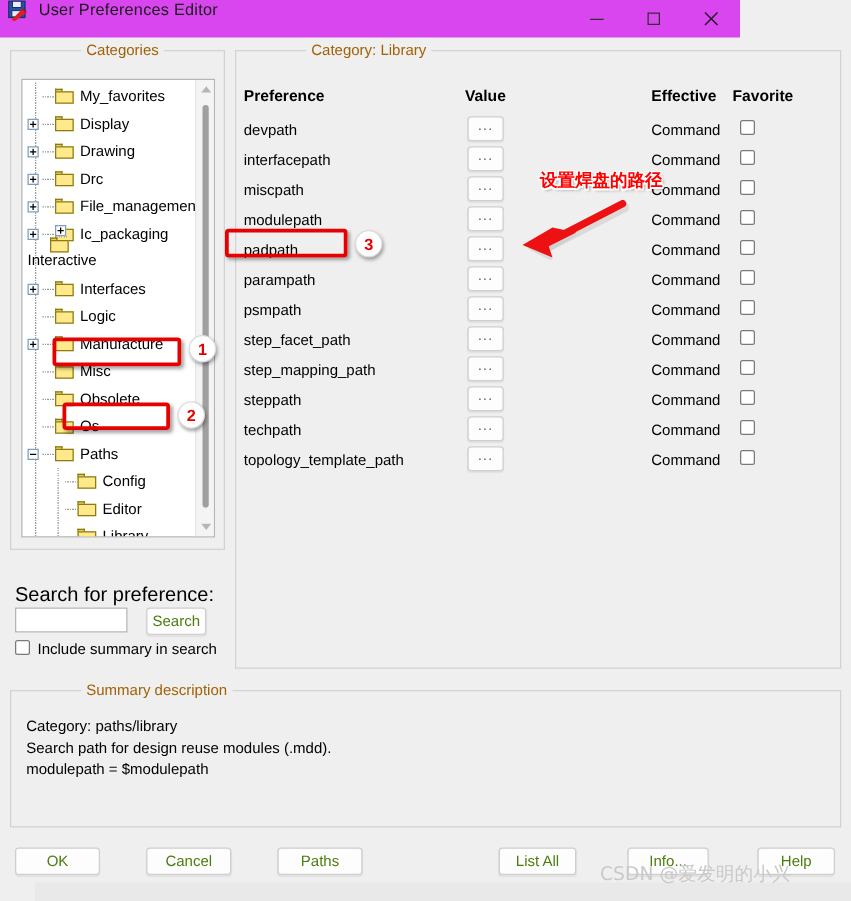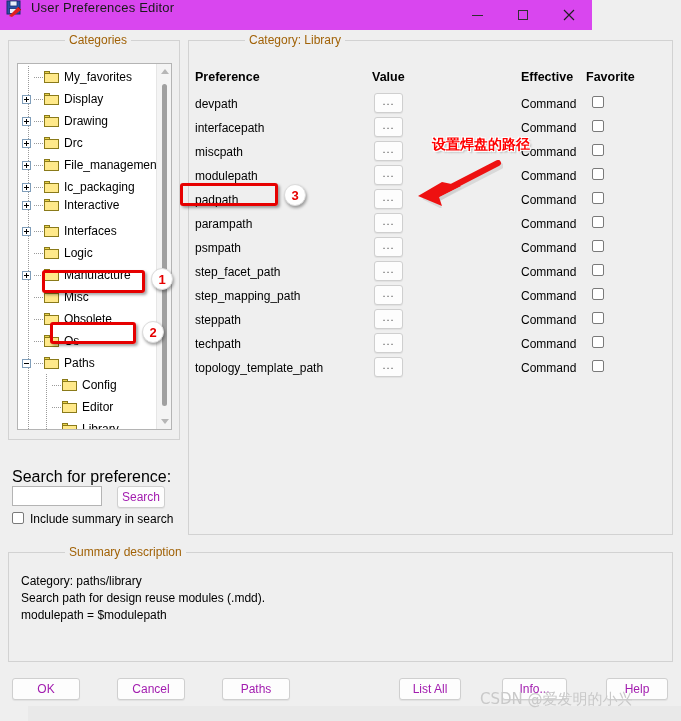--- a/index.html
+++ b/index.html
@@ -79,21 +79,21 @@
   .prow{position:absolute;left:0;width:100%;height:24px;}
   .pname{position:absolute;left:6px;top:4px;font-size:12px;white-space:nowrap;}
   .pval{position:absolute;left:185px;top:0px;width:29px;height:20px;}
   .peff{position:absolute;left:332px;top:4px;font-size:12px;}
   .pfav{position:absolute;left:403px;top:3px;}
 
   
   .btn{
     background:#fdfdfd;border:1px solid #cfcfcf;border-radius:3px;box-sizing:border-box;
     display:flex;align-items:center;justify-content:center;
-    font-size:12px;color:#a21caf;font-family:"Liberation Sans",sans-serif;
+    font-size:12px;color:#4d7c0f;font-family:"Liberation Sans",sans-serif;
     box-shadow:0 1px 1px rgba(0,0,0,.06);
     cursor:default;
   }
   .btn.dots3{font-size:11px;color:#555;letter-spacing:1px;padding-bottom:4px;}
 
   
   #sum-group{left:8px;top:552px;width:665px;height:110px;}
   #sum-body{position:absolute;left:12px;top:20px;font-size:12px;line-height:17px;white-space:pre;}
 
   
@@ -207,21 +207,21 @@
         </div>
         <div class="tnode" style="top: 112px; padding-left: 4px;">
           <span class="tg plus"></span>
           <span class="dots"></span>
           <span class="folder">
             <span class="tab"></span>
             <span class="body"></span>
           </span>
           <span class="tlabel">Ic_packaging</span>
         </div>
-        <div class="tnode" style="top: 130px; padding-left: 4px;">
+        <div class="tnode" style="top: 116px; padding-left: 4px; flex-direction: column;">
           <span class="tg plus"></span>
           <span class="dots"></span>
           <span class="folder">
             <span class="tab"></span>
             <span class="body"></span>
           </span>
           <span class="tlabel">Interactive</span>
         </div>
         <div class="tnode" style="top: 156px; padding-left: 4px;">
           <span class="tg plus"></span>

